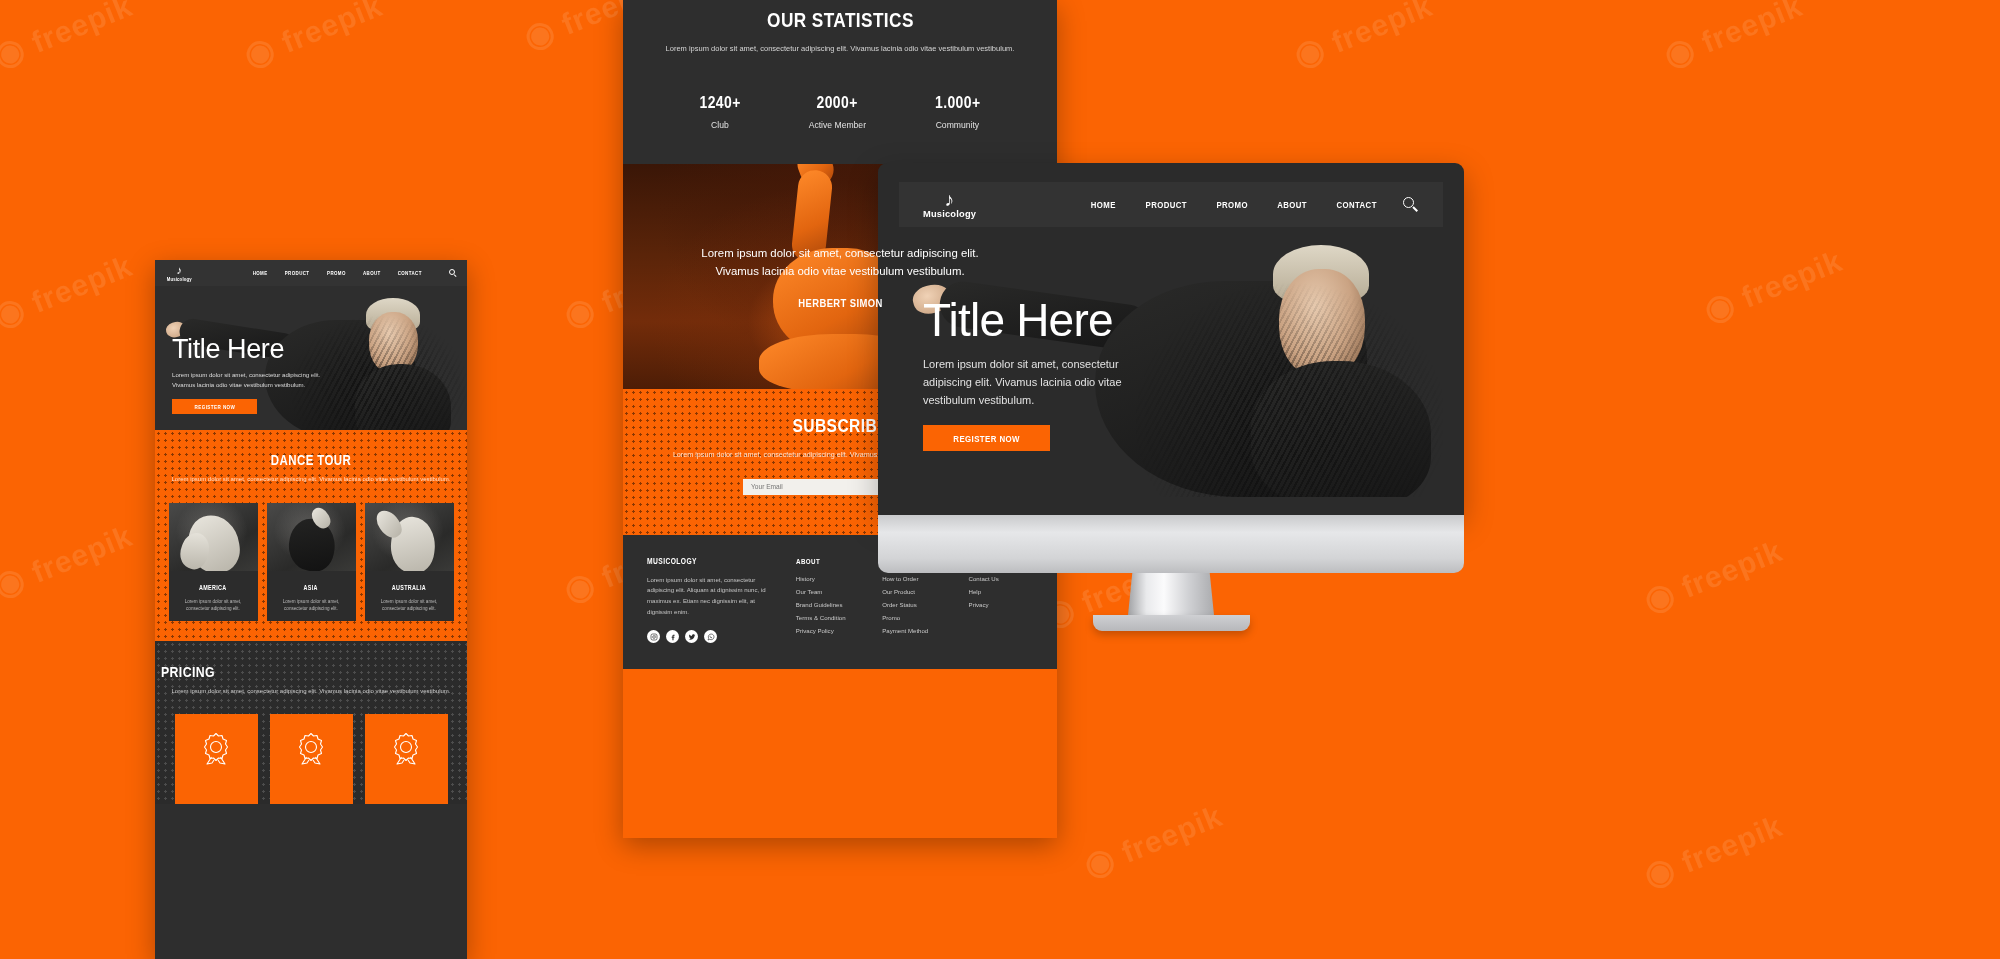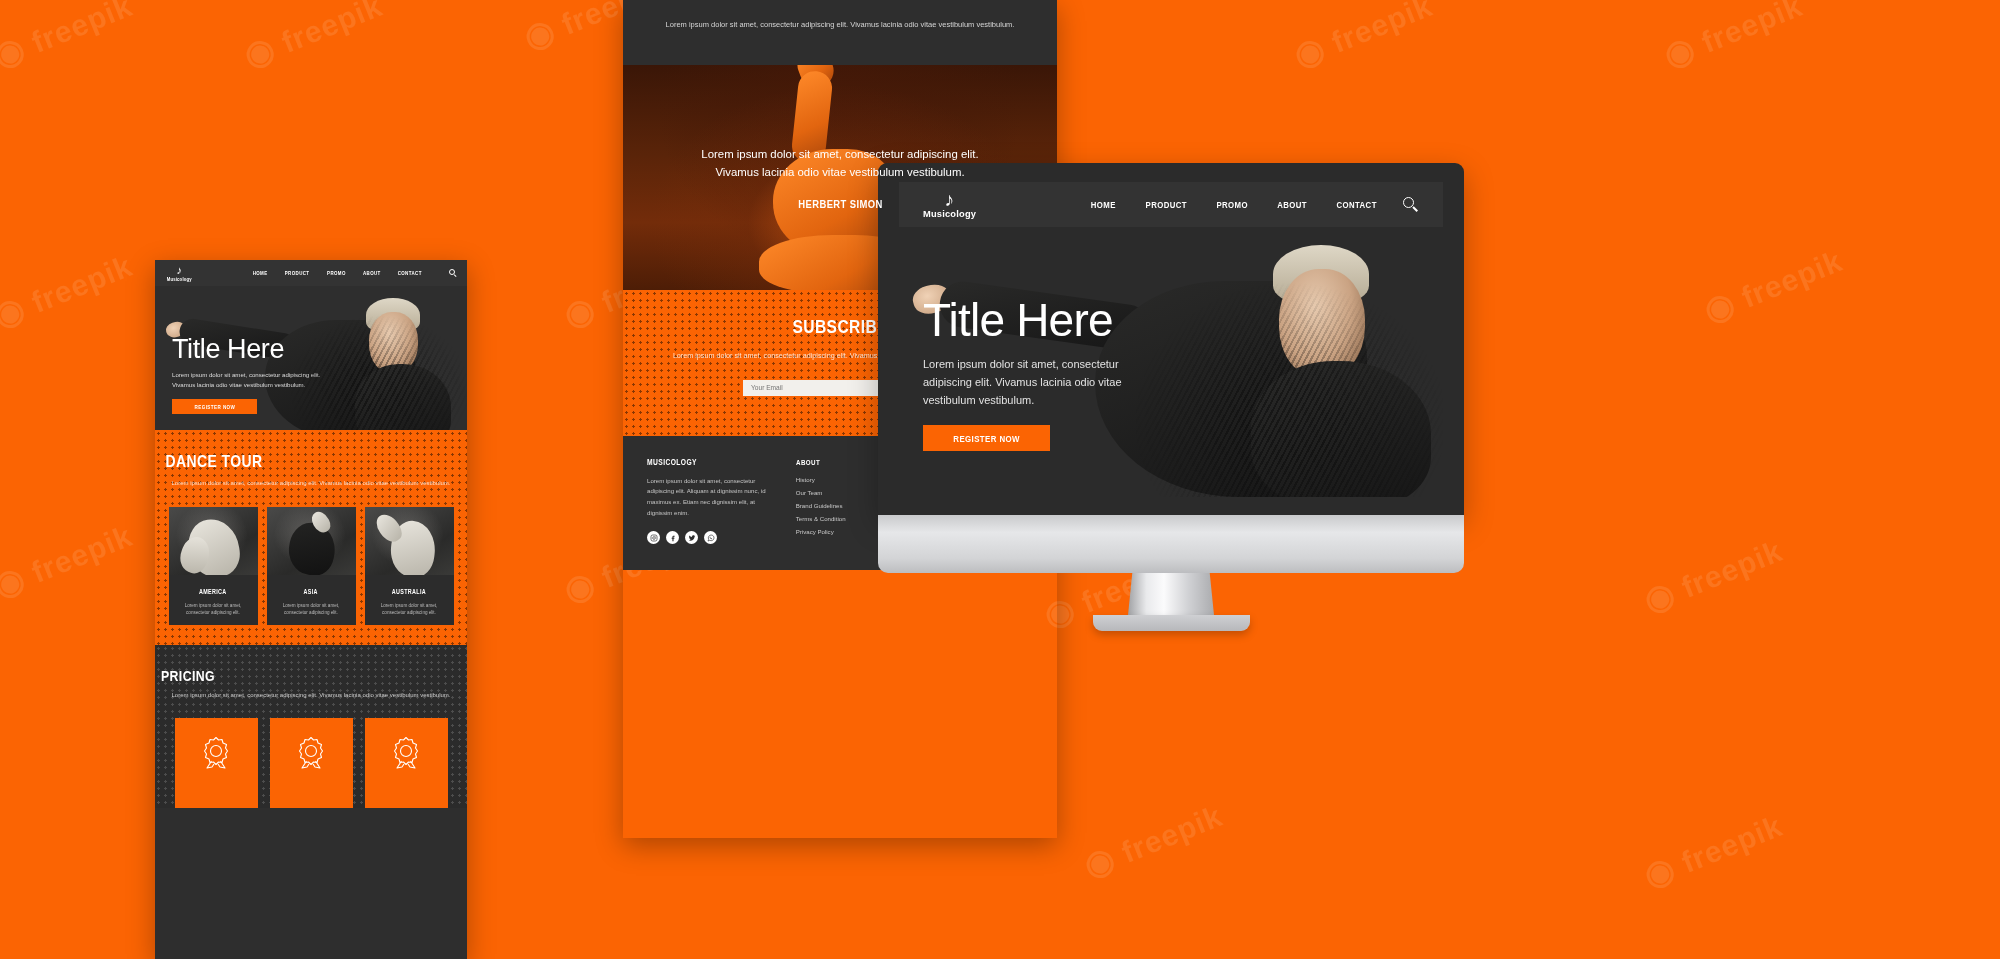--- a/index.html
+++ b/index.html
@@ -169,21 +169,21 @@
   #lp-sub { color:#ddd; font-size: 6.1px; line-height: 1.62; margin-top: 7px; width: 150px; }
   #lp-btn {
     margin-top: 9px;
     background: #fb6403; color: #fff;
     width: 85px; height: 15px;
     display: flex; align-items: center; justify-content: center;
     font-size: 5.6px; letter-spacing: .4px;
   }
 
   #lp-tour { position: relative; padding: 22px 0 20px; }
-  #lp-tour h2 { color: #fff; font-size: 17px; text-align: left; }
+  #lp-tour h2 { color: #fff; font-size: 14px; text-align: center; }
   #lp-tour p { color: #ffe2cf; font-size: 6px; text-align: center; line-height: 1.6; margin-top: 7px; }
   .tour-cards { display: flex; gap: 9px; justify-content: center; margin-top: 18px; }
   .tour-card { width: 89px; background: #2c2c2c; }
   .tour-card .pic { height: 68px; }
   .tour-card .body { padding: 5px 6px 8px; text-align: center; }
   .tour-card .ttl { color:#fff; font-size: 6.6px; font-weight: 700; letter-spacing: .4px; }
   .tour-card .txt { color:#b9b9b9; font-size: 4.6px; line-height: 1.65; margin-top: 4px; }
 
   #lp-pricing { position: relative; padding: 22px 0 0; }
   #lp-pricing h2 { color:#fff; font-size: 15px; text-align: left; }
@@ -430,21 +430,36 @@
           </span>
         </div>
       </div>
     </div>
 
   </div>
 
   <div id="mid-panel">
 
     <div id="mp-stats">
+      <h2><span class="cond">OUR  STATISTICS</span></h2>
       <p class="lede">Lorem ipsum dolor sit amet, consectetur adipiscing elit. Vivamus lacinia odio vitae vestibulum vestibulum.</p>
+      <div class="stat-row">
+        <div class="stat">
+          <div class="num"><span class="cond">1240+</span></div>
+          <div class="lbl">Club</div>
+        </div>
+        <div class="stat">
+          <div class="num"><span class="cond">2000+</span></div>
+          <div class="lbl">Active Member</div>
+        </div>
+        <div class="stat">
+          <div class="num"><span class="cond">1.000+</span></div>
+          <div class="lbl">Community</div>
+        </div>
+      </div>
     </div>
 
     <div id="mp-quote" class="photo-quote">
       <div class="limb" style="left:176px; top:-14px; width:34px; height:36px; transform:rotate(-20deg);"></div>
       <div class="limb" style="left:172px; top:6px;  width:34px; height:92px; border-radius:20px; transform:rotate(6deg);"></div>
       <div class="limb" style="left:150px; top:84px; width:124px; height:108px; border-radius:48% 40% 38% 50%;"></div>
       <div class="limb" style="left:136px; top:170px; width:160px; height:58px; border-radius:46% 40% 30% 40%;"></div>
       <div class="q">Lorem ipsum dolor sit amet, consectetur adipiscing elit. Vivamus lacinia odio vitae vestibulum vestibulum.</div>
       <div class="who"><span class="cond">HERBERT SIMON</span></div>
     </div>

